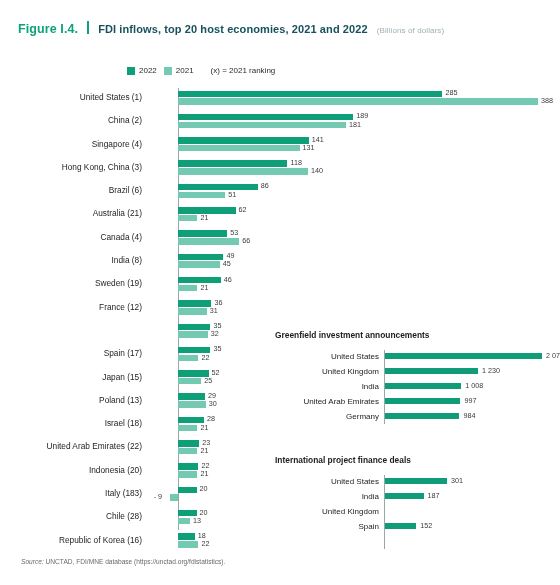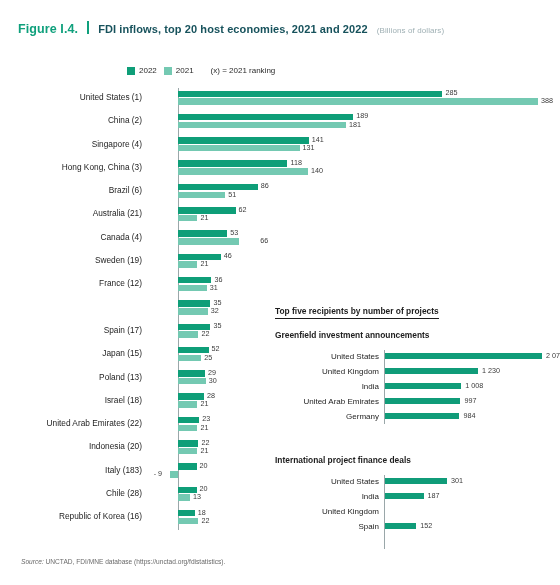--- a/index.html
+++ b/index.html
@@ -179,21 +179,30 @@
           <div class="bar light" style="width: 19.4845px; left: 30px; background: rgb(116, 201, 178); top: 10.4px;"></div>
           <div class="bval light" style="left: 52.4845px;">21</div>
         </div>
       </div>
       <div class="mrow">
         <div class="mlabel">Canada (4)</div>
         <div class="plot">
           <div class="bar dark" style="width: 49.1753px; left: 30px; background: rgb(14, 158, 120); top: 2.6px;"></div>
           <div class="bval dark" style="left: 82.1753px;">53</div>
           <div class="bar light" style="width: 61.2371px; left: 30px; background: rgb(116, 201, 178); top: 10.4px;"></div>
-          <div class="bval light" style="left: 94.2371px; margin-left: 18px;">66</div>
+          <div class="bval light" style="left: 94.2371px;">66</div>
+        </div>
+      </div>
+      <div class="mrow">
+        <div class="mlabel">India (8)</div>
+        <div class="plot">
+          <div class="bar dark" style="width: 45.4639px; left: 30px; background: rgb(14, 158, 120); top: 2.6px;"></div>
+          <div class="bval dark" style="left: 78.4639px;">49</div>
+          <div class="bar light" style="width: 41.7526px; left: 30px; background: rgb(116, 201, 178); top: 10.4px;"></div>
+          <div class="bval light" style="left: 74.7526px;">45</div>
         </div>
       </div>
       <div class="mrow">
         <div class="mlabel">Sweden (19)</div>
         <div class="plot">
           <div class="bar dark" style="width: 42.6804px; left: 30px; background: rgb(14, 158, 120); top: 2.6px;"></div>
           <div class="bval dark" style="left: 75.6804px;">46</div>
           <div class="bar light" style="width: 19.4845px; left: 30px; background: rgb(116, 201, 178); top: 10.4px;"></div>
           <div class="bval light" style="left: 52.4845px;">21</div>
         </div>
@@ -291,23 +300,20 @@
         <div class="mlabel">Republic of Korea (16)</div>
         <div class="plot">
           <div class="bar dark" style="width: 16.701px; left: 30px; background: rgb(14, 158, 120); top: 2.6px;"></div>
           <div class="bval dark" style="left: 49.701px;">18</div>
           <div class="bar light" style="width: 20.4124px; left: 30px; background: rgb(116, 201, 178); top: 10.4px;"></div>
           <div class="bval light" style="left: 53.4124px;">22</div>
         </div>
       </div>
     </div>
 
-  <div class="inset" style="left:275px; top:300px;">
-    <span class="inset-title">Top five recipients by number of projects</span>
-  </div>
 
   <div class="inset" style="left:275px; top:330px; width:275px;">
     <div class="inset-sub">Greenfield investment announcements</div>
     <div id="greenfield-rows" style="position:relative; margin-top:9px;">
         <div class="irow">
           <div class="ilabel">United States</div>
           <div class="iplot">
             <div class="ibar" style="width: 157px; background: rgb(16, 156, 121);"></div>
             <div class="ival" style="left: 161px;">2 075</div>
           </div>

